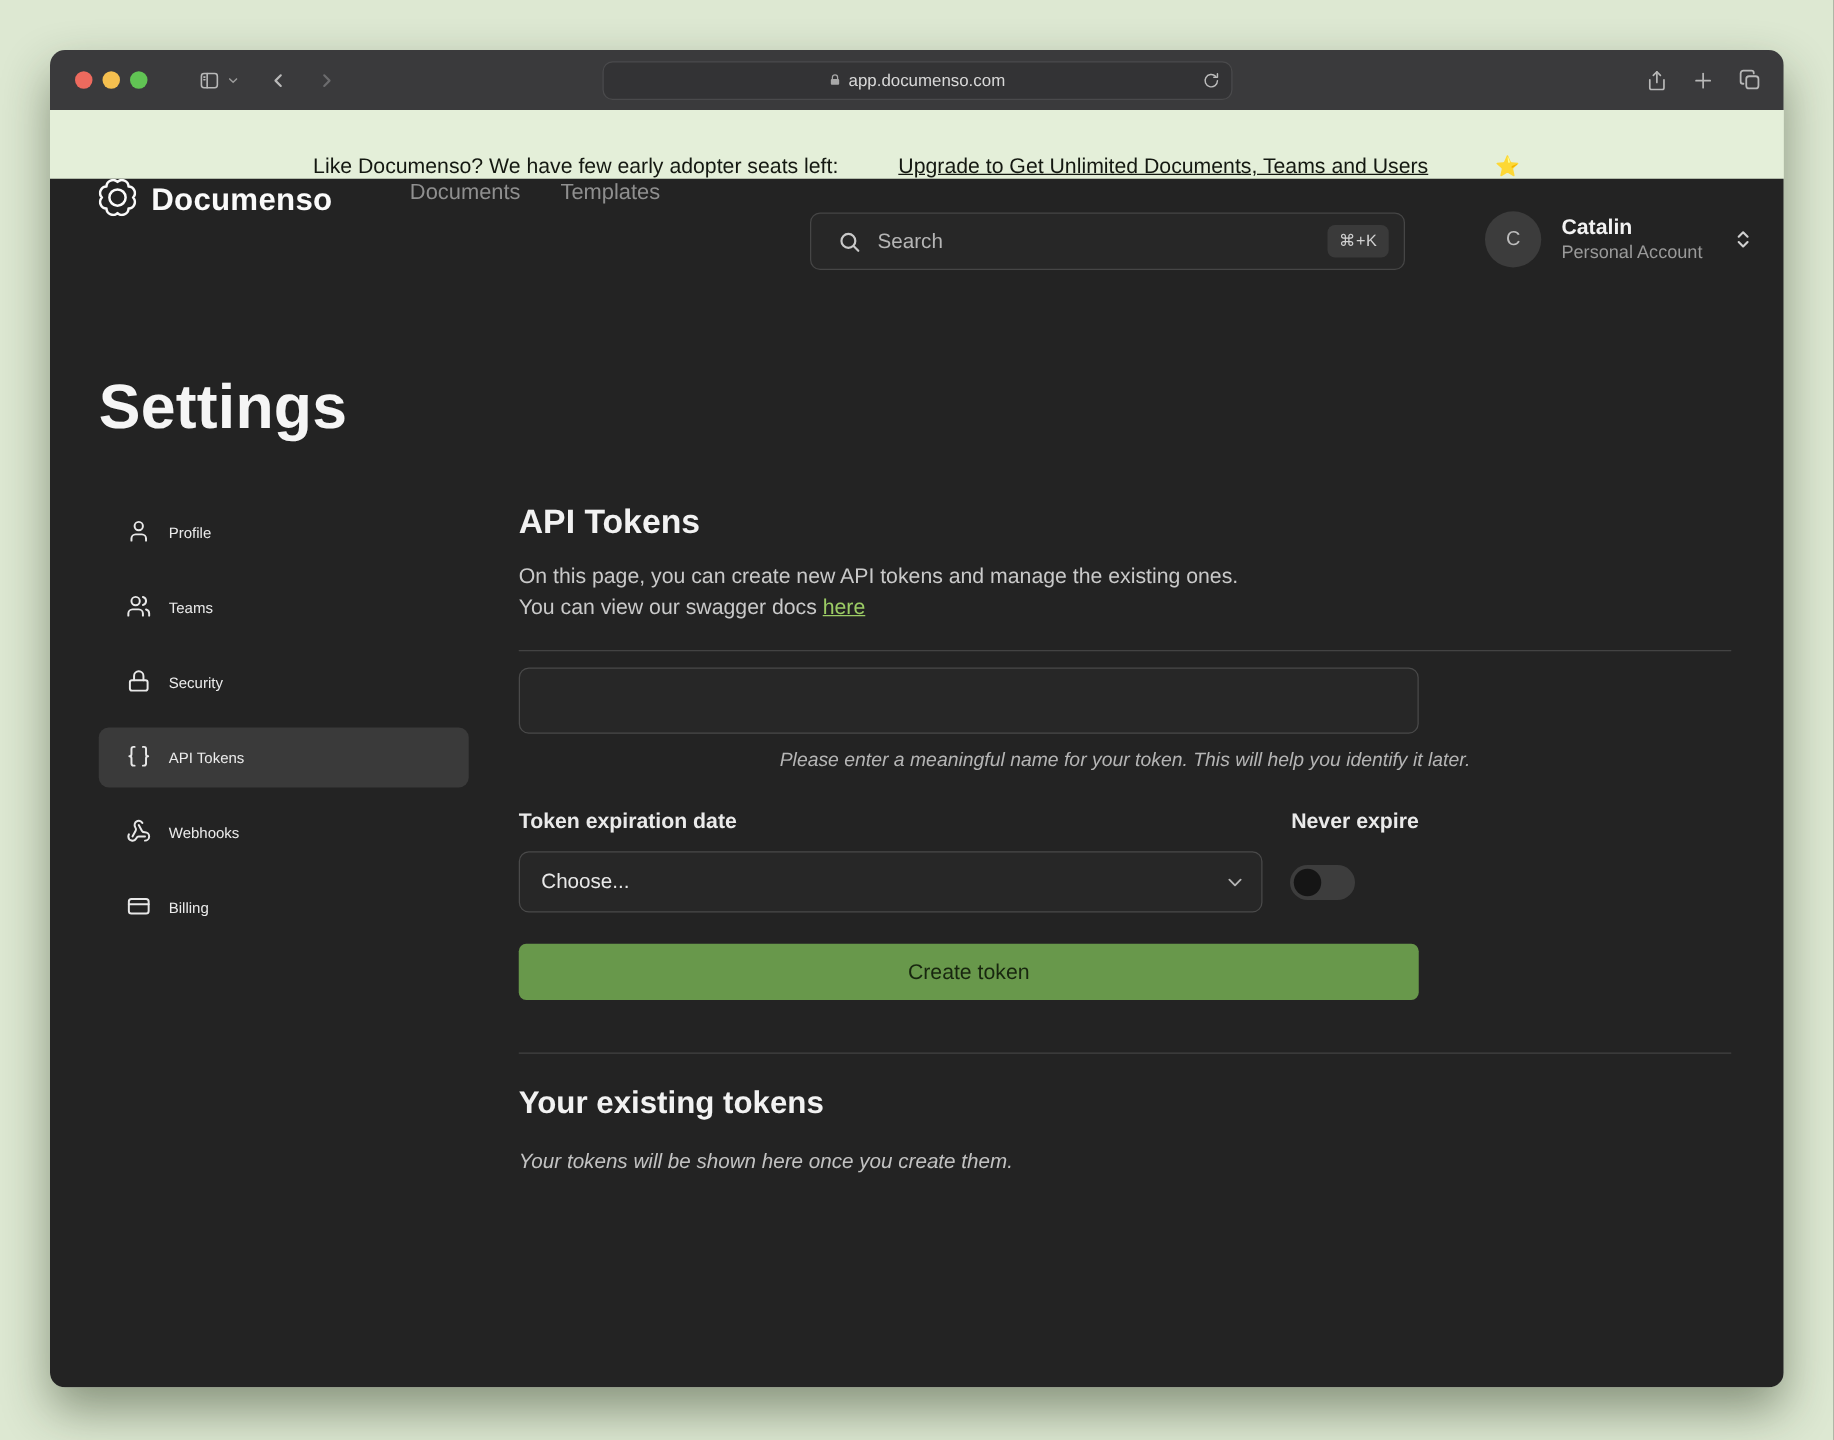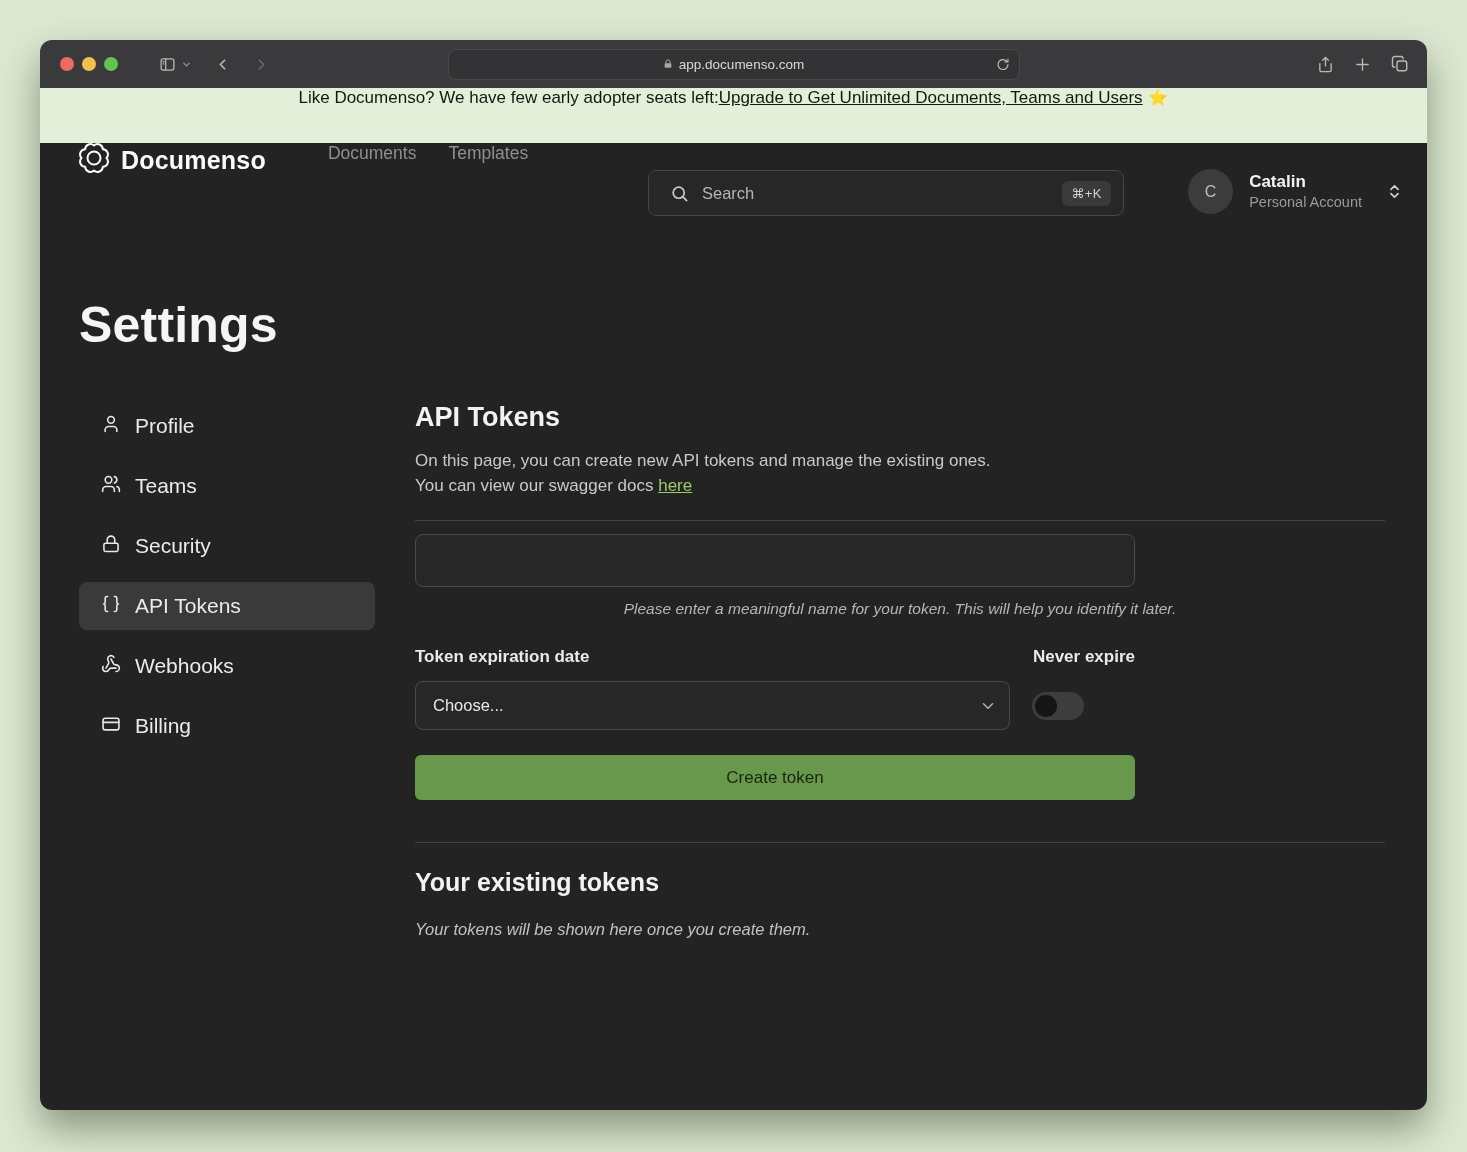--- a/index.html
+++ b/index.html
@@ -27,33 +27,33 @@
   .traffic { display:flex; gap:8px; align-items:center; }
   .traffic span { width:14px; height:14px; border-radius:50%; display:block; }
   .chrome-icon { color:#b9b9b9; display:flex; align-items:center; }
   .chrome-icon svg { display:block; }
   .sidebar-toggle { margin-left:40px; display:flex; align-items:center; gap:4px; }
   .tiny-chev { color:#9a9a9a; }
   .nav-arrows { display:flex; gap:22px; margin-left:22px; }
   .arrow-fwd { color:#6b6b6d; }
   .urlbar {
     position:absolute; left:50%; transform:translateX(-50%);
-    width:572px; height:31px; border-radius:8px;
+    width:504px; height:31px; border-radius:8px;
     background:#333335; border:1px solid #4a4a4c;
     display:flex; align-items:center; justify-content:center;
     color:#d9d9d9; font-size:13.5px;
   }
   .urlbar .lock { color:#a8a8a8; margin-right:6px; display:flex; }
   .urlbar .reload { position:absolute; right:9px; color:#bdbdbd; display:flex; }
   .chrome-right { position:absolute; right:18px; display:flex; gap:20px; align-items:center; }
   
   .banner {
     height:55px; background:#e4efd9; flex:0 0 auto;
-    display:flex; align-items:flex-start; justify-content:center;
-    color:#141811; font-size:17px; font-weight:500;
+    display:flex; align-items:flex-end; justify-content:center;
+    color:#141811; font-size:17px; font-weight:500;gap:48px;
   }
   .banner a { color:#141811; text-decoration:underline; font-weight:500; cursor:pointer; }
   .banner .star { margin-left:6px; font-size:16px; }
   
   .app { flex:1; background:#232323; color:#ededed; position:relative; }
   .app-header {
     height:100px; display:flex; align-items:flex-start;
     padding:0 24px 0 39px; position:relative;
   }
   .brand { display:flex; align-items:center; gap:12px; }
@@ -86,21 +86,21 @@
   
   .page-title {
     margin:53px 0 0 39px; font-size:50px; font-weight:700; color:#f5f5f5;
     letter-spacing:.2px;
   }
   .content { display:flex; margin:48px 0 0 39px; }
   .side-nav { width:296px; flex:0 0 auto; }
   .side-item {
     height:48px; display:flex; align-items:center; gap:14px;
     padding:0 0 0 22px; margin-bottom:12px; border-radius:8px;
-    color:#ebebeb; font-size:21px; font-weight:500; cursor:pointer;
+    color:#ebebeb; font-size:12px; font-weight:500; cursor:pointer;
   }
   .side-item svg { color:#e8e8e8; flex:0 0 auto; }
   .side-item.active { background:#3a3a3a; }
   .main { width:970px; margin-left:40px; }
   .main h2.api-title { font-size:27px; font-weight:700; color:#f2f2f2; }
   .desc { margin-top:15px; font-size:17px; line-height:25px; color:#c9c9c9; }
   .desc a { color:#9ccc65; text-decoration:underline; cursor:pointer; }
   .hr { border:none; border-top:1px solid #434343; margin-top:22px; }
   .field-label { margin-top:38px; font-size:17px; font-weight:600; color:#eaeaea; }
   .text-input {

